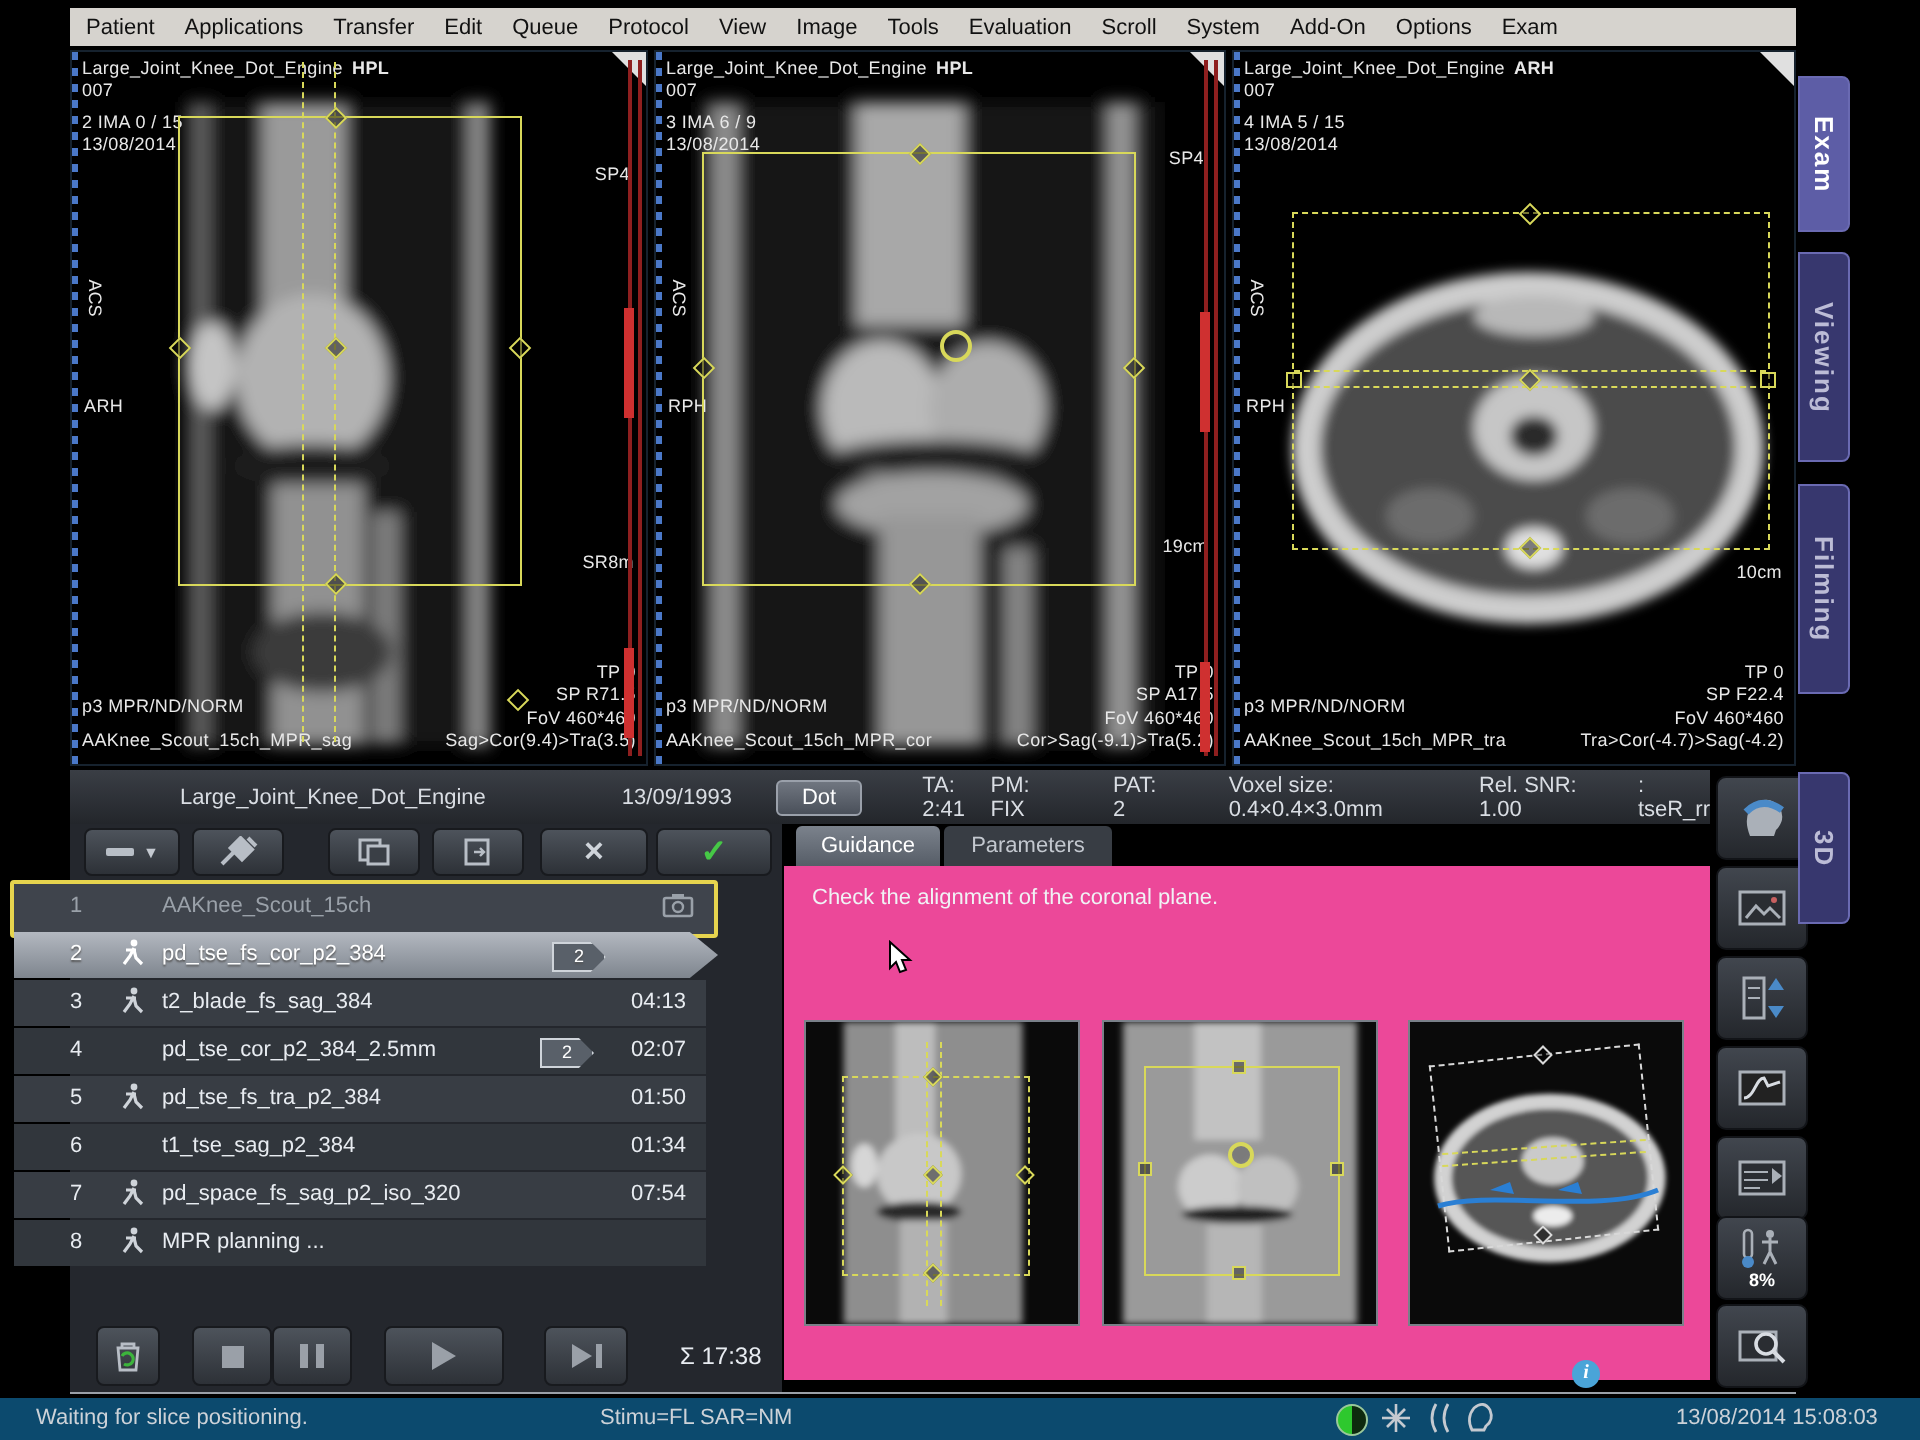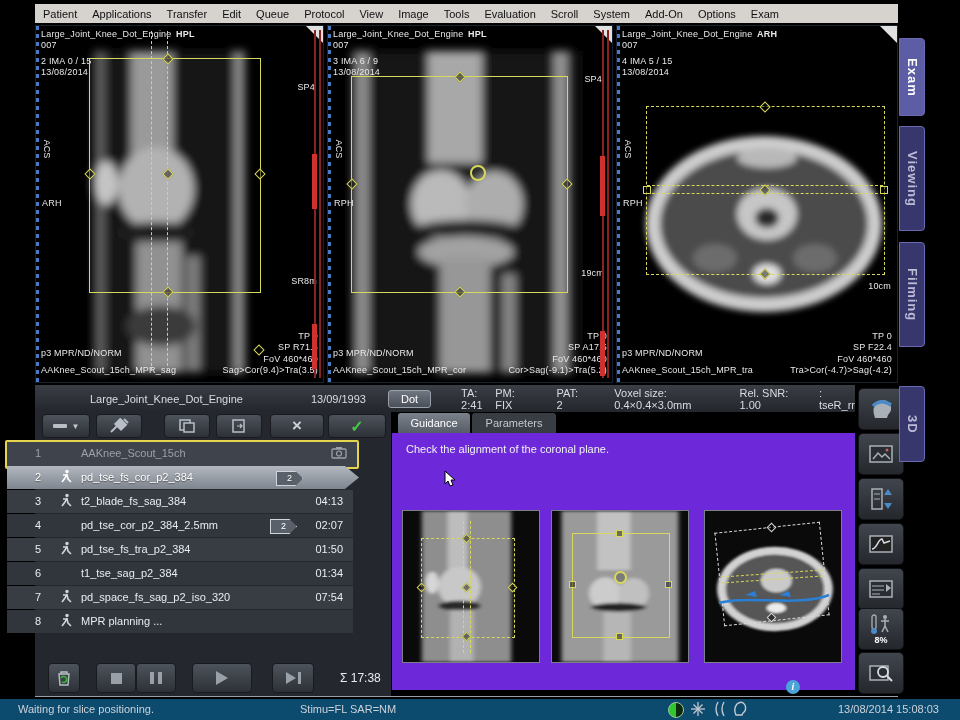--- a/index.html
+++ b/index.html
@@ -44,21 +44,21 @@
   .qnum{position:absolute;left:28px;top:5px;}
   .qicon{position:absolute;left:52px;top:3px;width:16px;height:16px;}
   .qname{position:absolute;left:74px;top:5px;}
   .qtime{position:absolute;right:10px;top:5px;}
   .badge{position:absolute;right:56px;top:5px;width:25px;height:13px;background:#596069;
          border:1px solid #cfd4da;clip-path:polygon(0 0,72% 0,100% 50%,72% 100%,0 100%);
          color:#fff;font-size:9px;text-align:center;line-height:13px;}
   .playbtn{position:absolute;top:663px;height:28px;background:linear-gradient(#4d535b,#2d3137);
            border:1px solid #181a1e;border-radius:4px;display:flex;align-items:center;justify-content:center;cursor:pointer;}
   
-  .gpanel{position:absolute;left:392px;top:433px;width:463px;height:257px;background:#6d28d9;}
+  .gpanel{position:absolute;left:392px;top:433px;width:463px;height:257px;background:#ec4899;}
   .gtab{position:absolute;top:413px;height:20px;font-size:11px;display:flex;align-items:center;
         justify-content:center;cursor:pointer;border-radius:3px 3px 0 0;}
   .gtab.active{background:linear-gradient(#7b828c,#565d67);color:#fff;}
   .gtab.idle{background:#383d44;color:#c3c8cf;}
   .gmsg{position:absolute;left:14px;top:10px;font-size:11px;color:#f0f2f5;}
   .thumb{position:absolute;top:77px;width:138px;height:153px;background:#0a0a0a;border:1px solid #7a8089;
          overflow:hidden;box-sizing:border-box;}
   .infoicon{position:absolute;left:786px;top:680px;width:14px;height:14px;border-radius:50%;
             background:#4aa4d8;color:#fff;font:italic bold 10px "Liberation Serif",serif;
             text-align:center;line-height:14px;cursor:pointer;}

